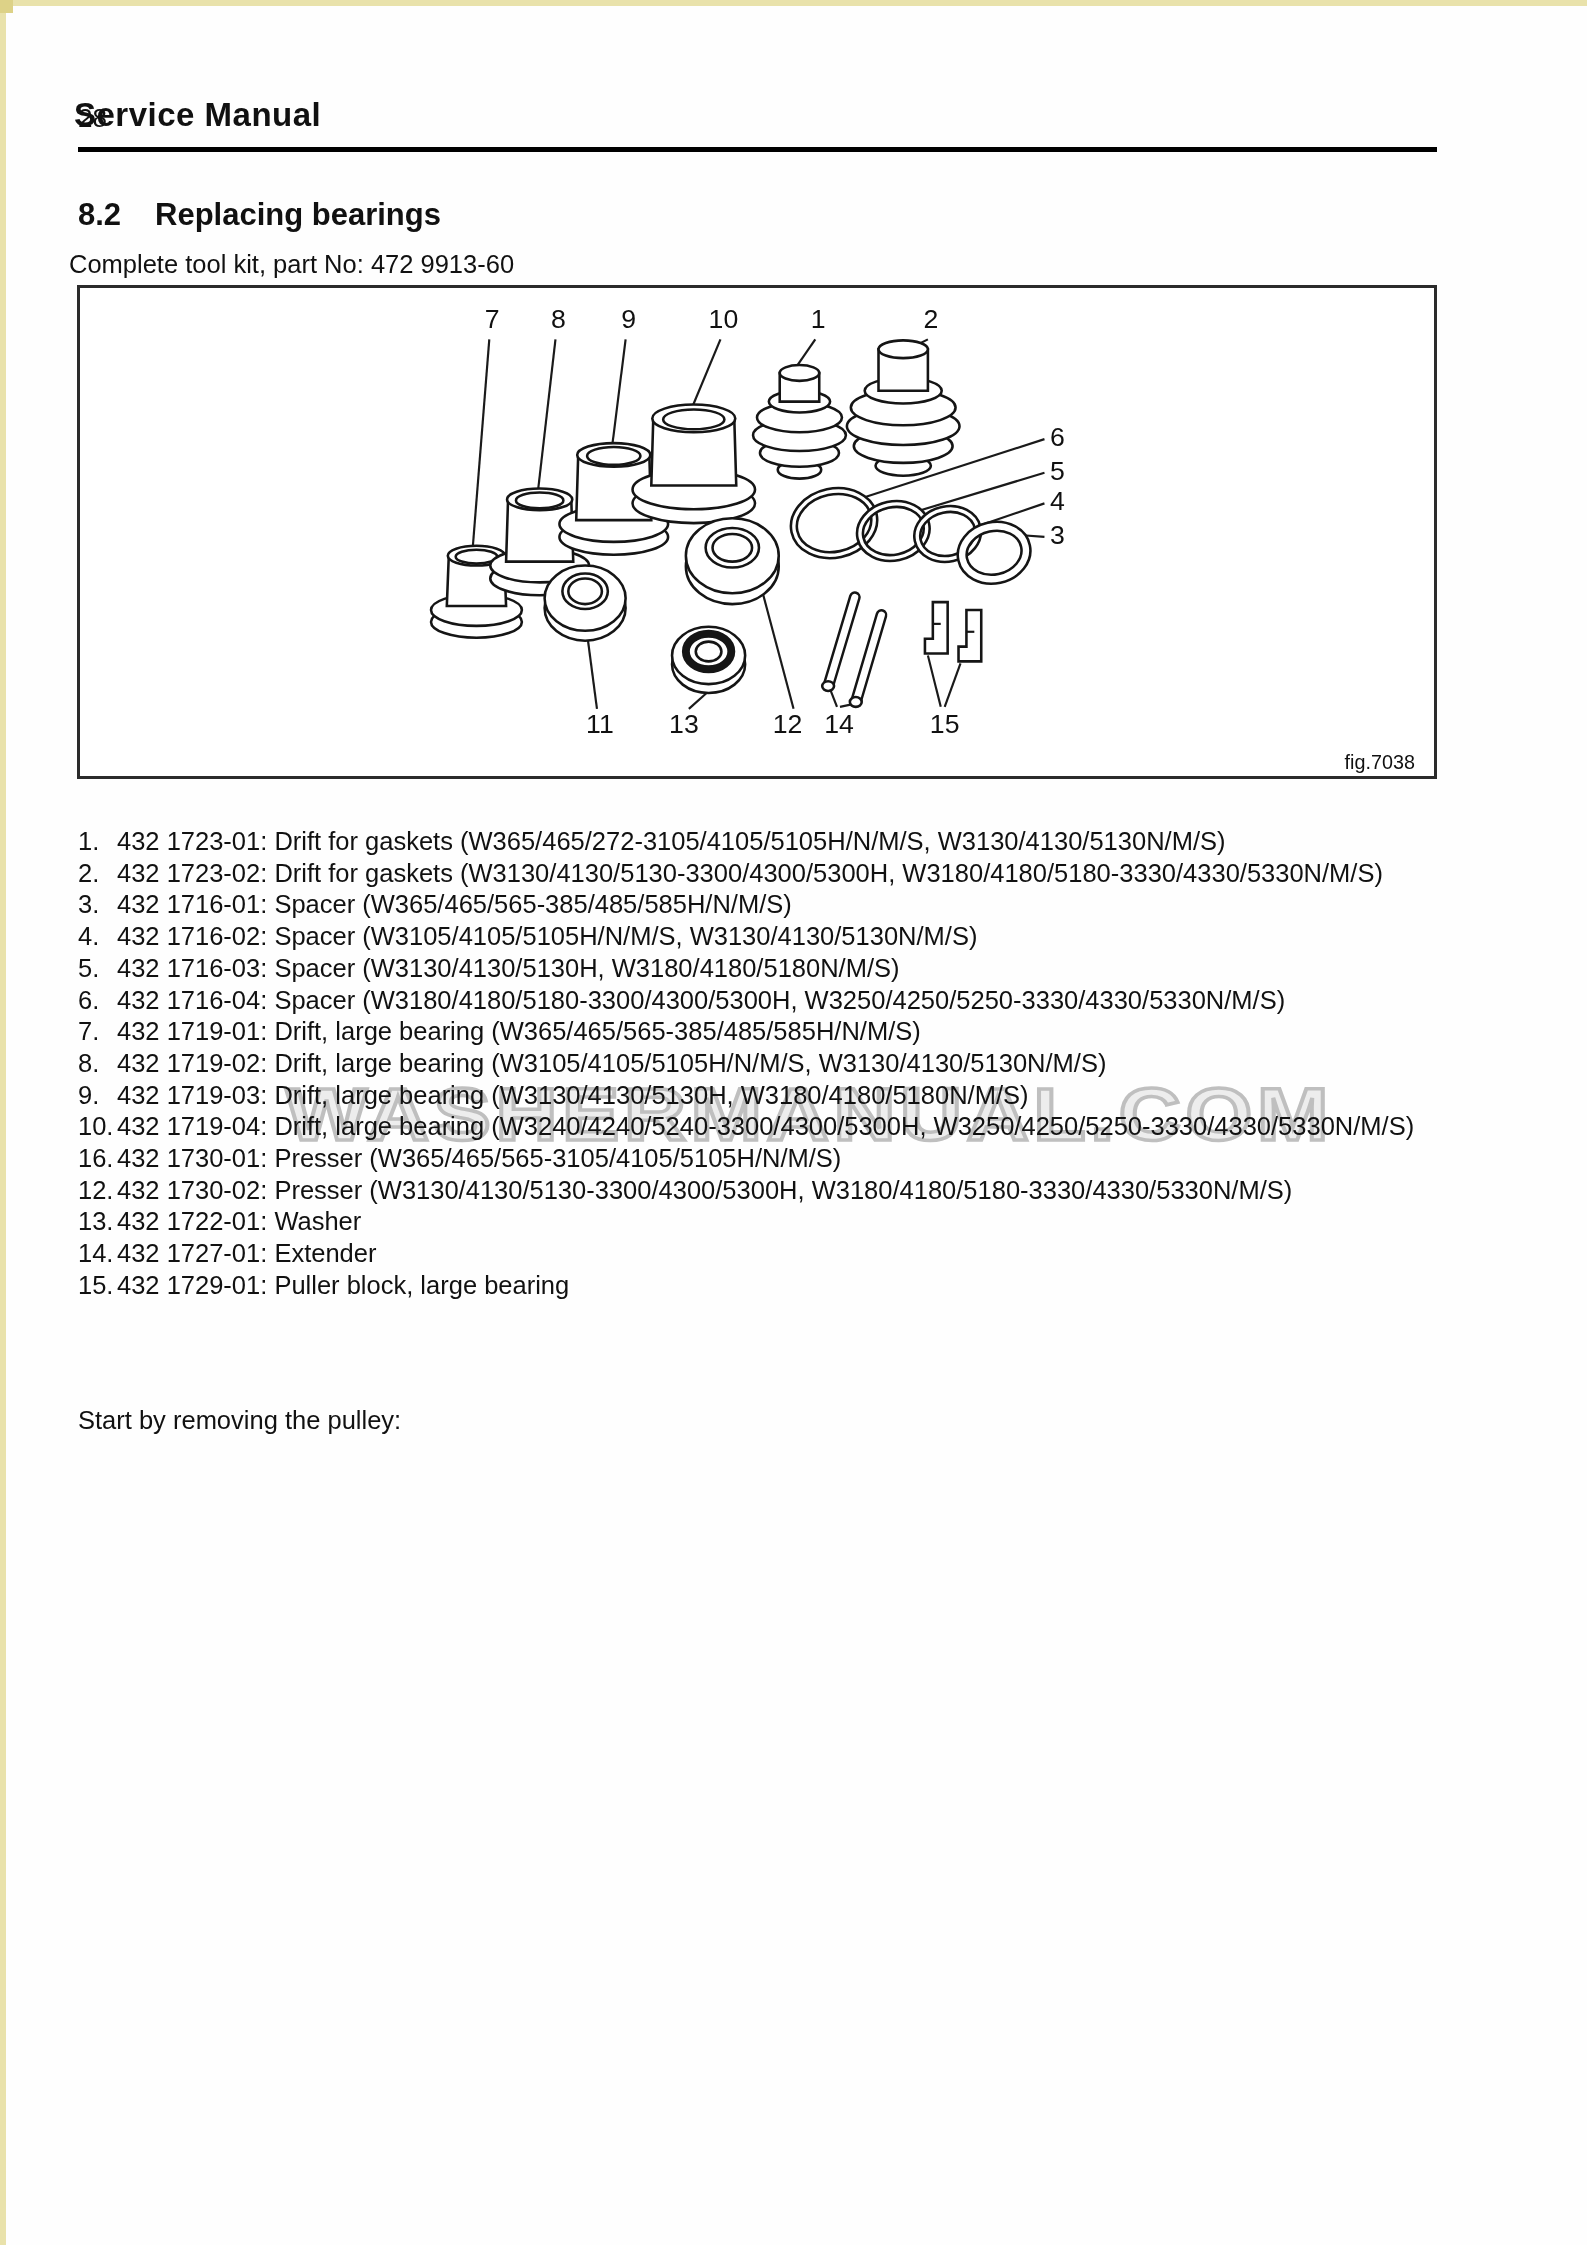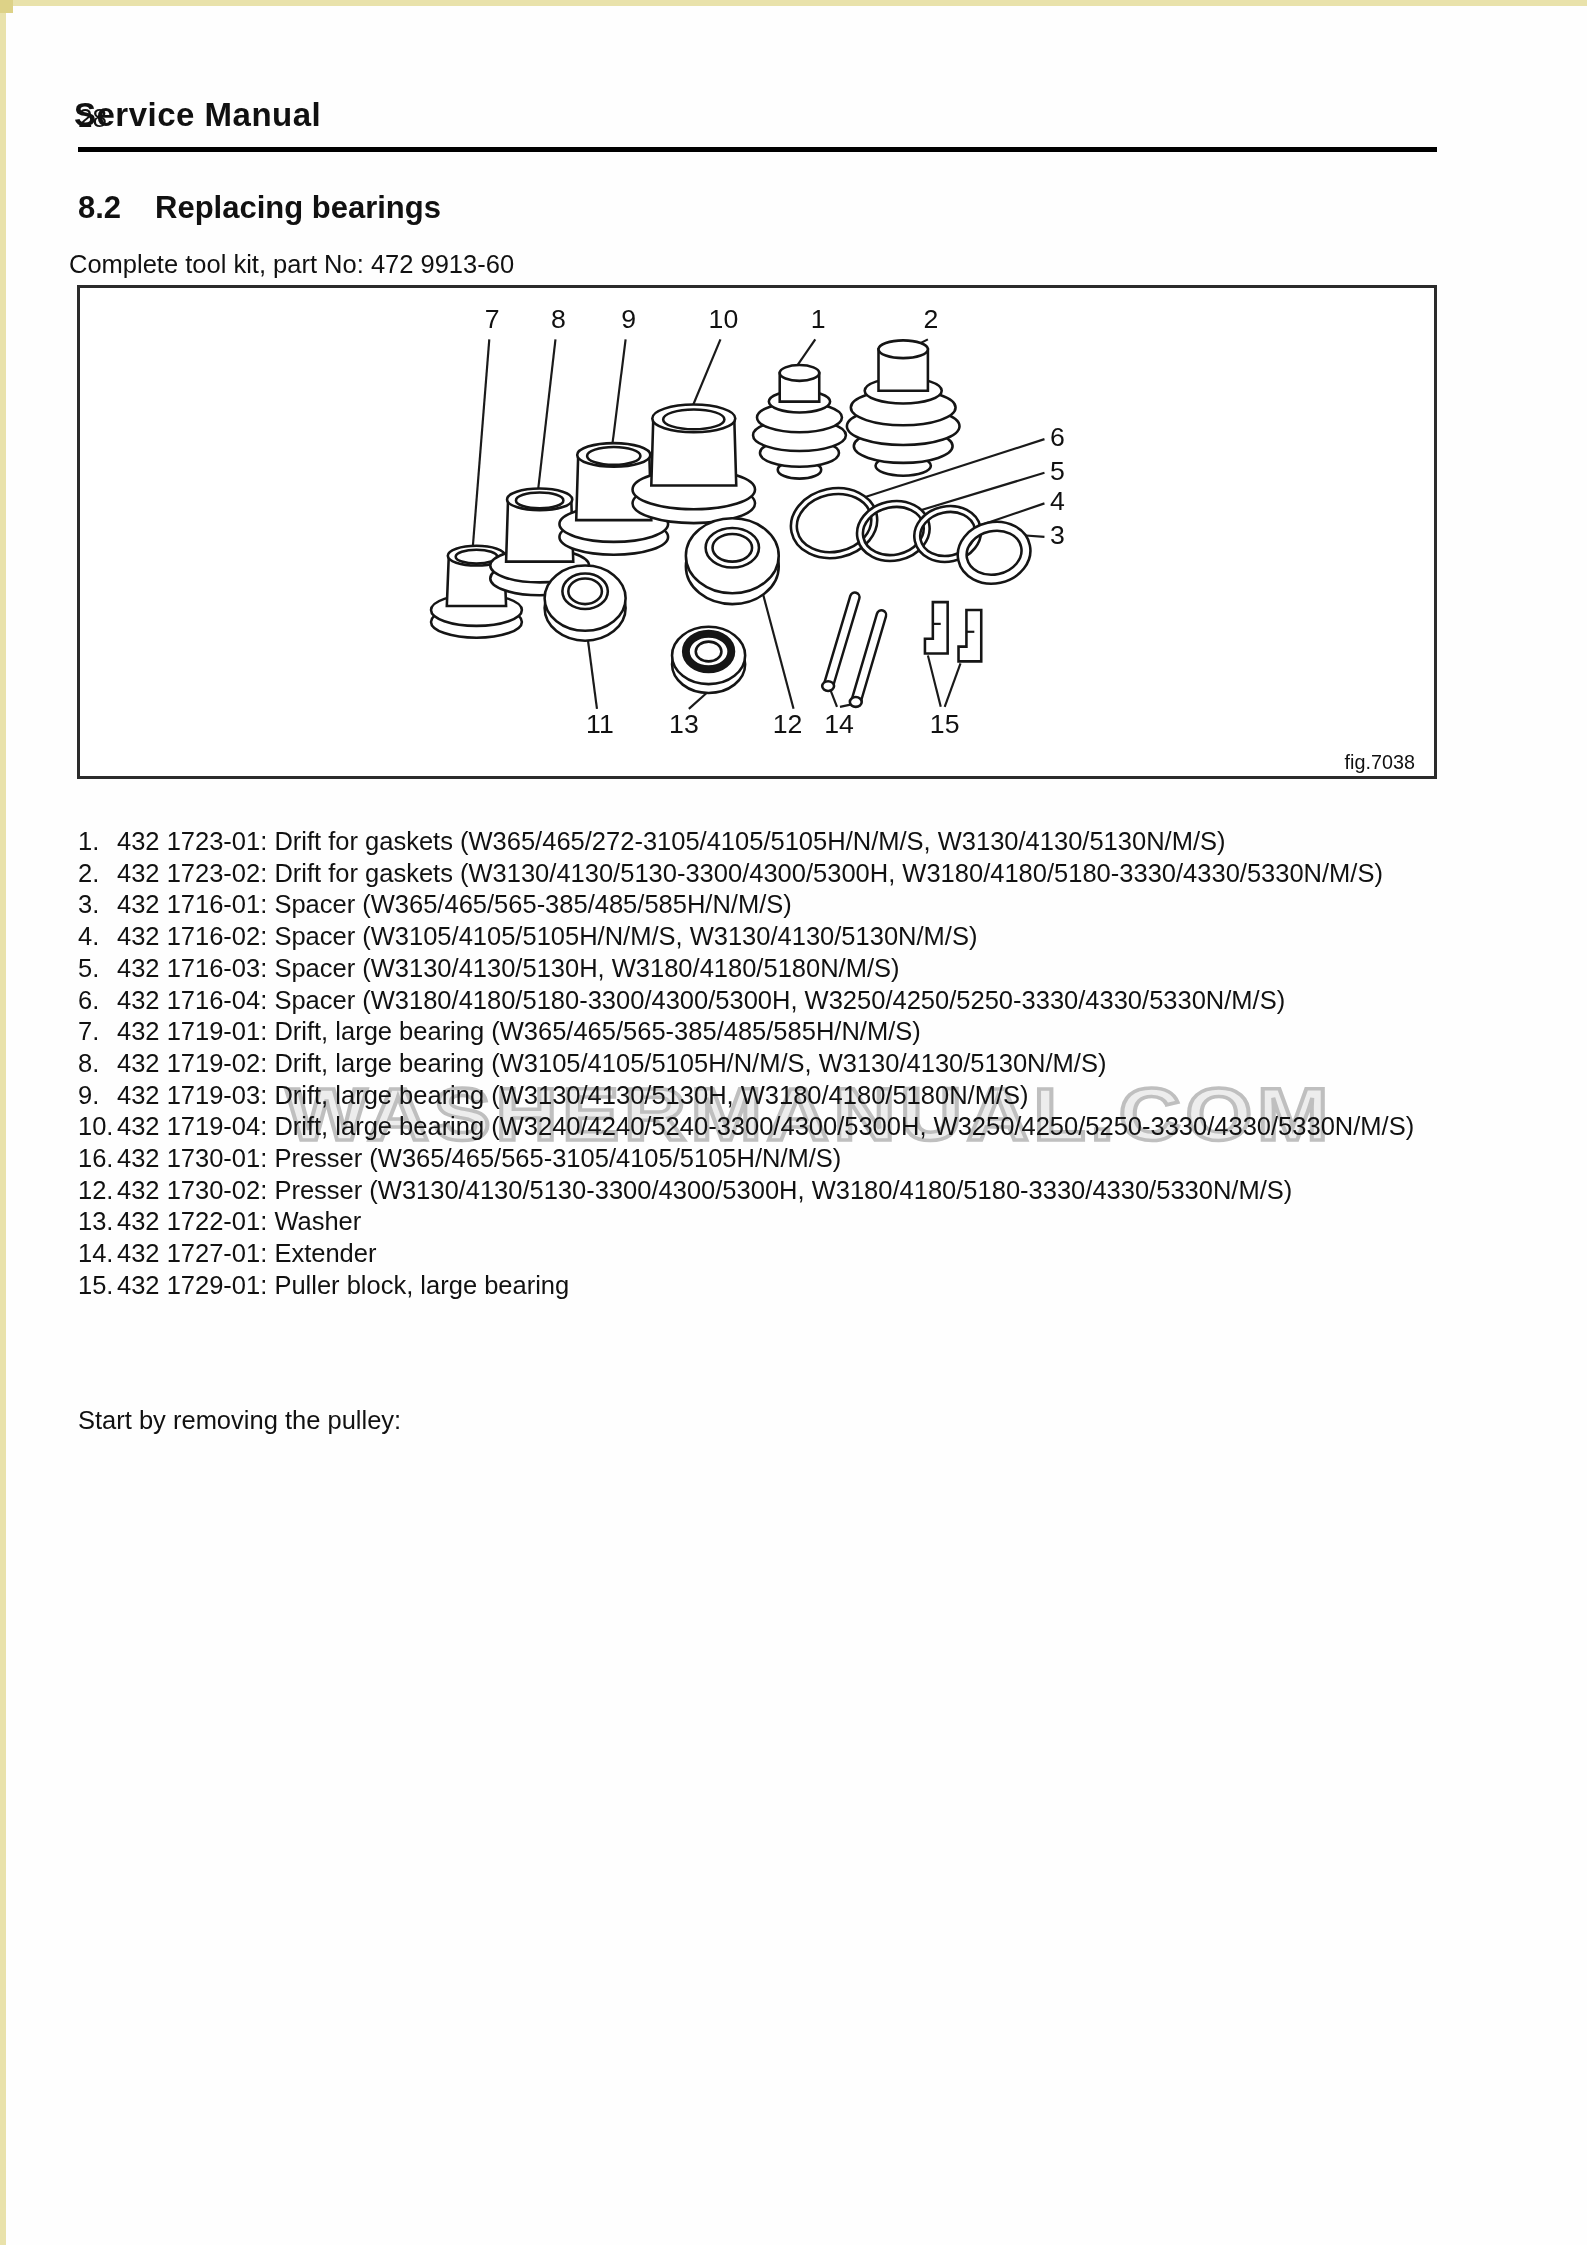--- a/index.html
+++ b/index.html
@@ -8,21 +8,21 @@
   .edge-top{position:absolute;left:0;top:0;width:100%;height:6px;background:#e9e2ab;}
   .edge-left{position:absolute;left:0;top:0;width:6px;height:100%;background:#e9e2ab;}
   .edge-corner{position:absolute;left:0;top:0;width:13px;height:13px;background:#ddd287;}
 
   .page-number{position:absolute;left:78px;top:103px;font-size:26px;text-align:center;}
   .header-title{position:absolute;left:74px;top:96px;width:1359px;text-align:left;
                 font-size:33px;font-weight:bold;letter-spacing:0.5px;}
   .header-rule{position:absolute;left:78px;top:147px;width:1359px;height:5px;background:#000;}
 
   .section-heading{position:absolute;left:78px;top:190px;font-size:31px;font-weight:bold;}
-  .section-heading .sec-num{display:inline-block;width:77px;}
+  .section-heading .sec-num{display:inline-block;width:77px;margin-top:7px;}
   .intro-line{position:absolute;left:69px;top:250px;font-size:25.5px;}
 
   .figure-box{position:absolute;left:77px;top:285px;width:1360px;height:494px;
               border:3px solid #2b2b2b;box-sizing:border-box;background:#fff;}
   .figure-box svg{display:block;width:100%;height:100%;}
 
   .watermark{position:absolute;left:286px;top:1078px;z-index:0;
              font-size:74px;font-weight:bold;letter-spacing:4px;line-height:1;
              color:#ededed;-webkit-text-stroke:3.5px #bfbfbf;
              transform:scaleX(1.16);transform-origin:left center;white-space:nowrap;}

